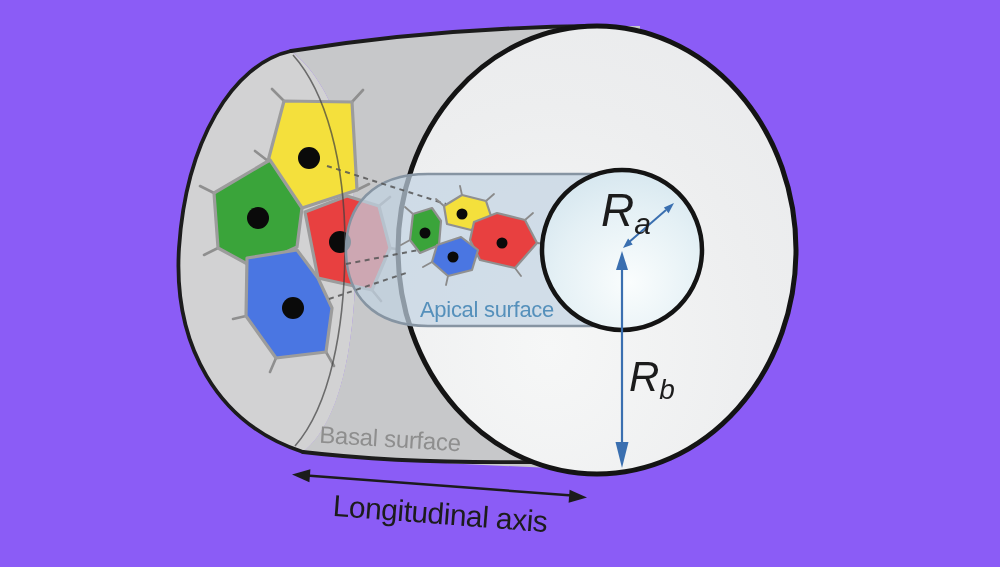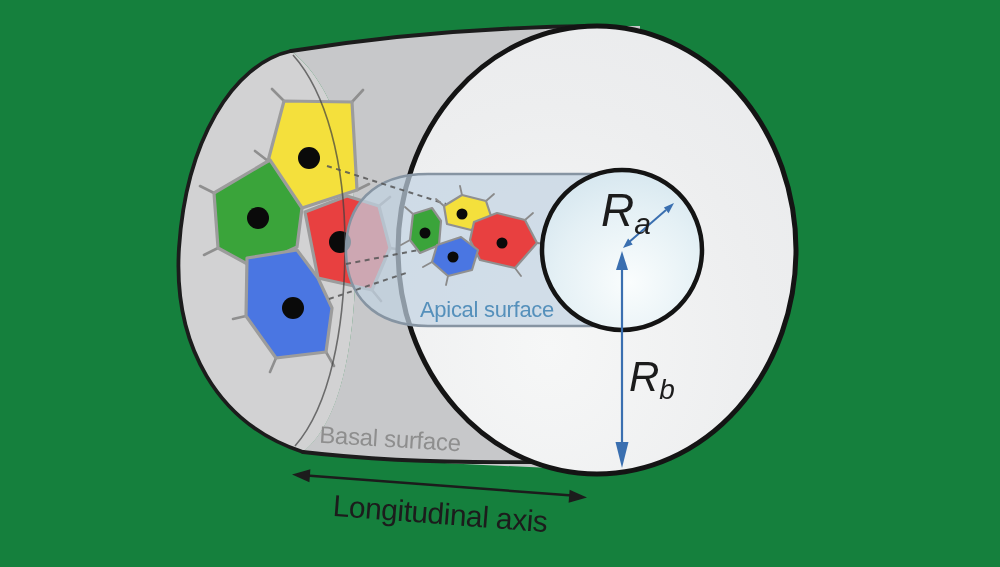--- a/index.html
+++ b/index.html
@@ -1,20 +1,20 @@
 <!DOCTYPE html>
 <html><head>
 <meta charset="utf-8">
 <style>
   html, body { margin: 0; padding: 0; background: #ffffff; }
   .stage {
     position: relative;
     width: 1000px;
     height: 567px;
-    background: #15803d;
+    background: #8b5cf6;
     overflow: hidden;
     font-family: "Liberation Sans", sans-serif;
   }
   svg text {
     font-family: "Liberation Sans", sans-serif;
   }
   .axis-label { font-size: 30px; letter-spacing: -0.5px; fill: #1c1c1c; }
   .basal-label { font-size: 24px; letter-spacing: -0.3px; }
   .apical-label { font-size: 22px; letter-spacing: -0.3px; }
   .radius-label { font-style: italic; fill: #1c1c1c; }

